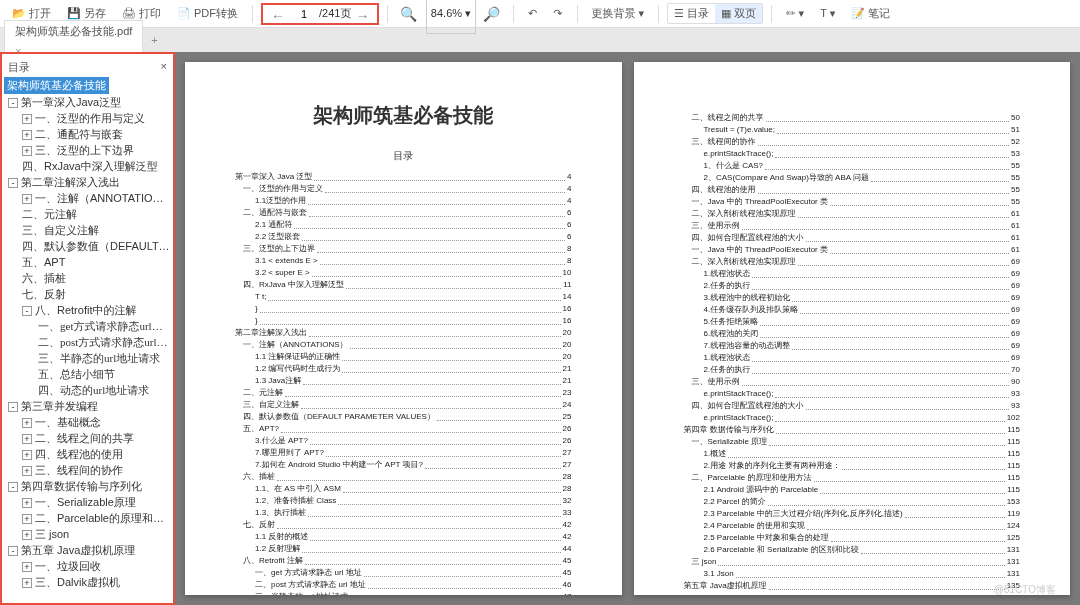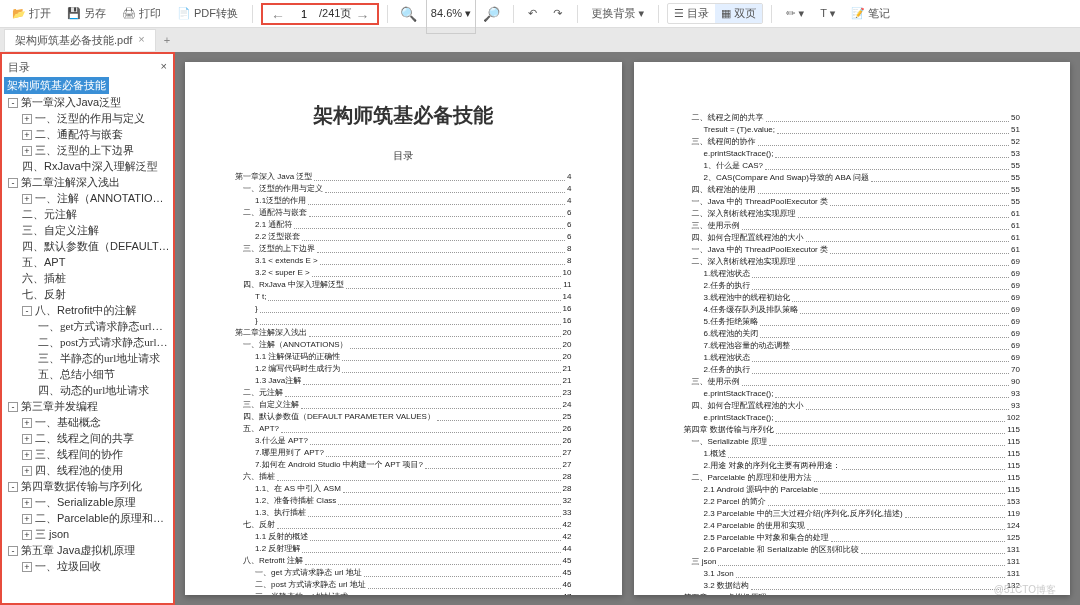--- a/index.html
+++ b/index.html
@@ -7,21 +7,21 @@
 .toolbar { height: 28px; background: #fff; border-bottom: 1px solid #ddd; display: flex; align-items: center; padding: 0 6px; gap: 4px; }
 .tbtn { display: inline-flex; align-items: center; gap: 3px; padding: 2px 6px; cursor: pointer; font-size: 11px; color: #555; }
 .ticon { width: 14px; height: 14px; display: inline-block; }
 .sep { width: 1px; height: 18px; background: #ddd; margin: 0 4px; }
 .pagebox { border: 2px solid #e74c3c; display: flex; align-items: center; padding: 0 4px; height: 22px; }
 .pageinput { width: 30px; border: none; text-align: center; font-size: 11px; }
 .zoombox { display: flex; align-items: center; gap: 4px; }
 .zoomsel { border: 1px solid #ccc; padding: 13px 4px; font-size: 11px; }
 .arrow { font-size: 14px; color: #888; cursor: pointer; padding: 0 4px; }
 .tabbar { height: 24px; background: #e8e8e8; display: flex; align-items: center; padding-left: 4px; }
-.tab { background: #fff; padding: 3px 10px; font-size: 11px; color: #555; border-top: 1px solid #ddd; border-left: 1px solid #ddd; border-right: 1px solid #ddd; display: flex; align-items: flex-start; gap: 6px; }
+.tab { background: #fff; padding: 3px 10px; font-size: 11px; color: #555; border-top: 1px solid #ddd; border-left: 1px solid #ddd; border-right: 1px solid #ddd; display: flex; align-items: flex-start; gap: 6px; flex-direction: column; }
 .tab .close { color: #999; cursor: pointer; }
 .tabplus { padding: 0 8px; color: #888; cursor: pointer; }
 .main { display: flex; height: 553px; }
 .sidebar { width: 175px; background: #fff; border: 2px solid #e74c3c; overflow-y: auto; padding: 4px 2px; font-size: 11px; }
 .sidebar-head { display: flex; justify-content: space-between; padding: 2px 4px; font-size: 11px; color: #555; }
 .root-hl { background: #3a8fd6; color: #fff; padding: 1px 3px; display: inline-block; font-size: 11px; }
 .tree div { white-space: nowrap; overflow: hidden; text-overflow: ellipsis; line-height: 16px; cursor: pointer; color: #333; }
 .tree .l0 { padding-left: 4px; font-weight: normal; }
 .tree .l1 { padding-left: 18px; }
 .tree .l2 { padding-left: 34px; font-family: Liberation Serif, serif; }
@@ -123,28 +123,29 @@
         <div class="l1">七、反射</div>
         <div class="l1"><span class="tog">-</span>八、Retrofit中的注解</div>
         <div class="l2">一、get方式请求静态url地址</div>
         <div class="l2">二、post方式请求静态url地址</div>
         <div class="l2">三、半静态的url地址请求</div>
         <div class="l2">五、总结小细节</div>
         <div class="l2">四、动态的url地址请求</div>
         <div class="l0"><span class="tog">-</span>第三章并发编程</div>
         <div class="l1"><span class="tog">+</span>一、基础概念</div>
         <div class="l1"><span class="tog">+</span>二、线程之间的共享</div>
+        <div class="l1"><span class="tog">+</span>四、线程池的使用</div>
         <div class="l1"><span class="tog">+</span>三、线程间的协作</div>
-        <div class="l1"><span class="tog">+</span>四、线程池的使用</div>
         <div class="l0"><span class="tog">-</span>第四章数据传输与序列化</div>
         <div class="l1"><span class="tog">+</span>一、Serializable原理</div>
         <div class="l1"><span class="tog">+</span>二、Parcelable的原理和使用方法</div>
         <div class="l1"><span class="tog">+</span>三 json</div>
         <div class="l0"><span class="tog">-</span>第五章 Java虚拟机原理</div>
         <div class="l1"><span class="tog">+</span>一、垃圾回收</div>
+        <div class="l1"><span class="tog">+</span>三、Dalvik虚拟机</div>
       </div>
   </div>
 
   <div class="viewer">
     <div class="page">
       <h1>架构师筑基必备技能</h1>
       <div class="toc-title">目录</div>
       <div id="toc1">
           <div class="tocline ind0">
             <span class="txt">第一章深入 Java 泛型</span>
@@ -518,25 +519,20 @@
           <div class="tocline ind1">
             <span class="txt">三 json</span>
             <span class="dots"></span>
             <span class="pn">131</span>
           </div>
           <div class="tocline ind2">
             <span class="txt">3.1 Json</span>
             <span class="dots"></span>
             <span class="pn">131</span>
           </div>
-          <div class="tocline ind2">
-            <span class="txt">3.2 数据结构</span>
-            <span class="dots"></span>
-            <span class="pn">132</span>
-          </div>
           <div class="tocline ind0">
             <span class="txt">第五章 Java虚拟机原理</span>
             <span class="dots"></span>
             <span class="pn">135</span>
           </div>
         </div>
     </div>
     <div class="watermark">@51CTO博客</div>
   </div>
 </div>

